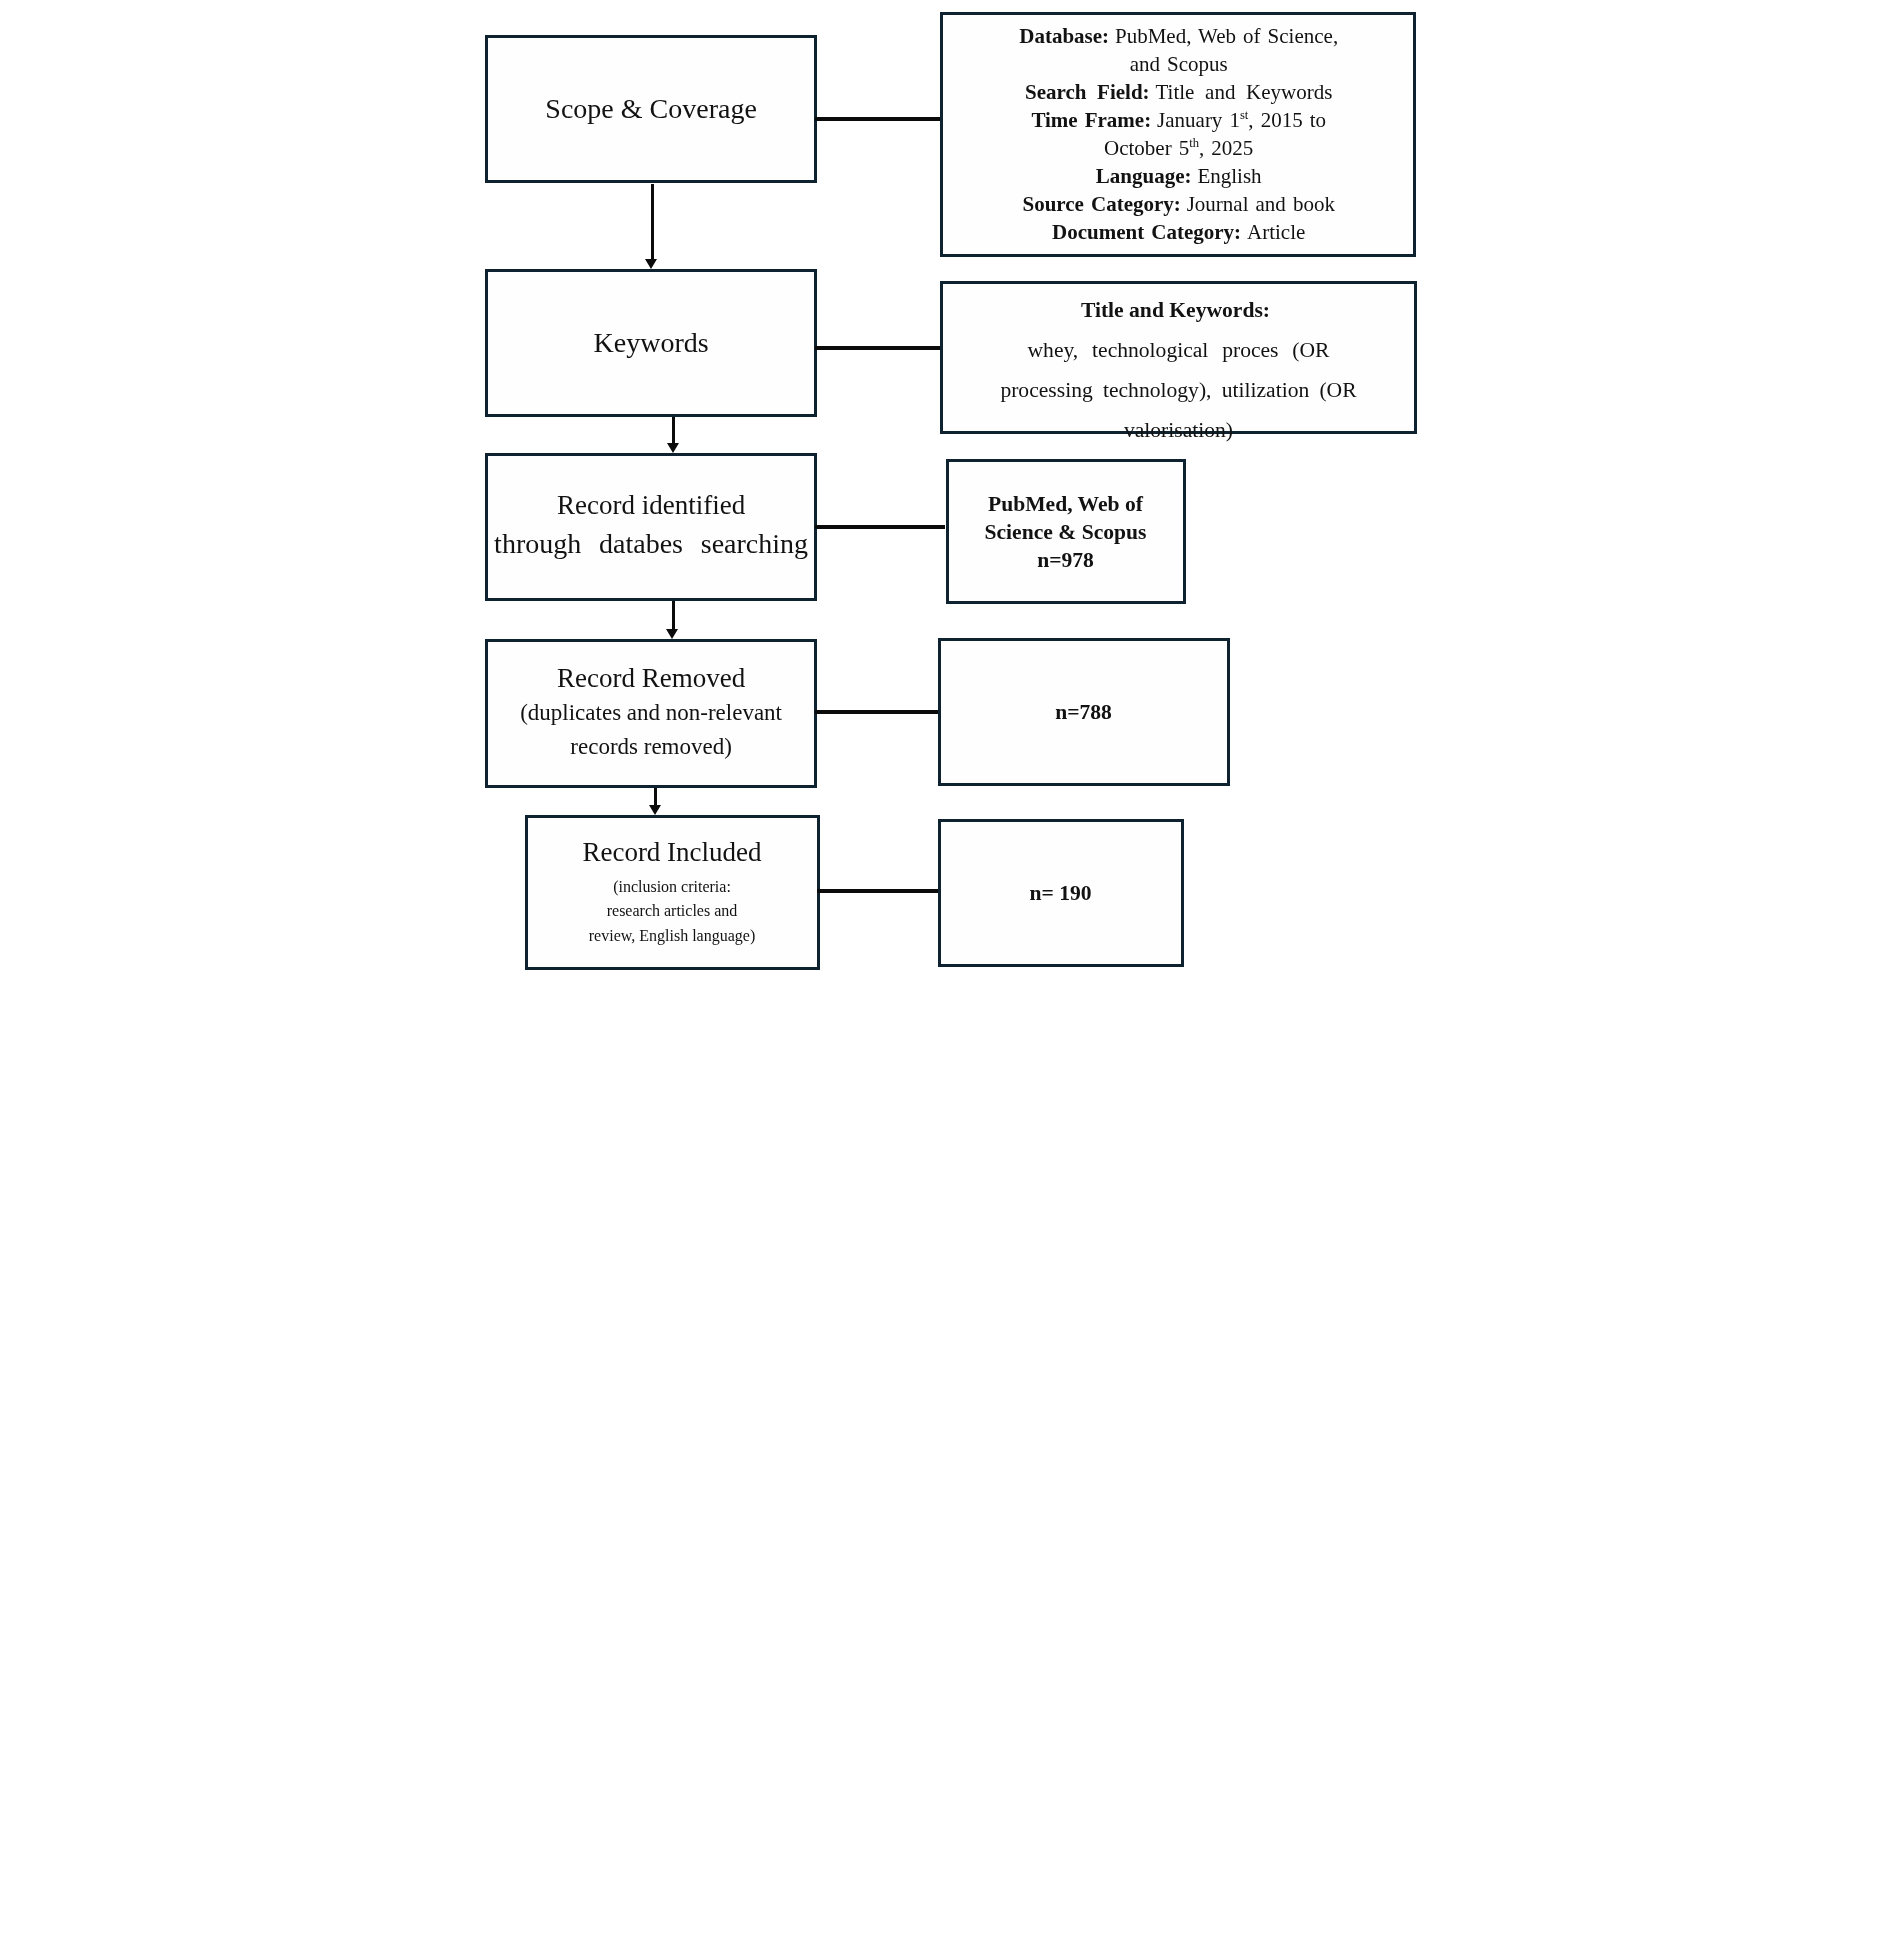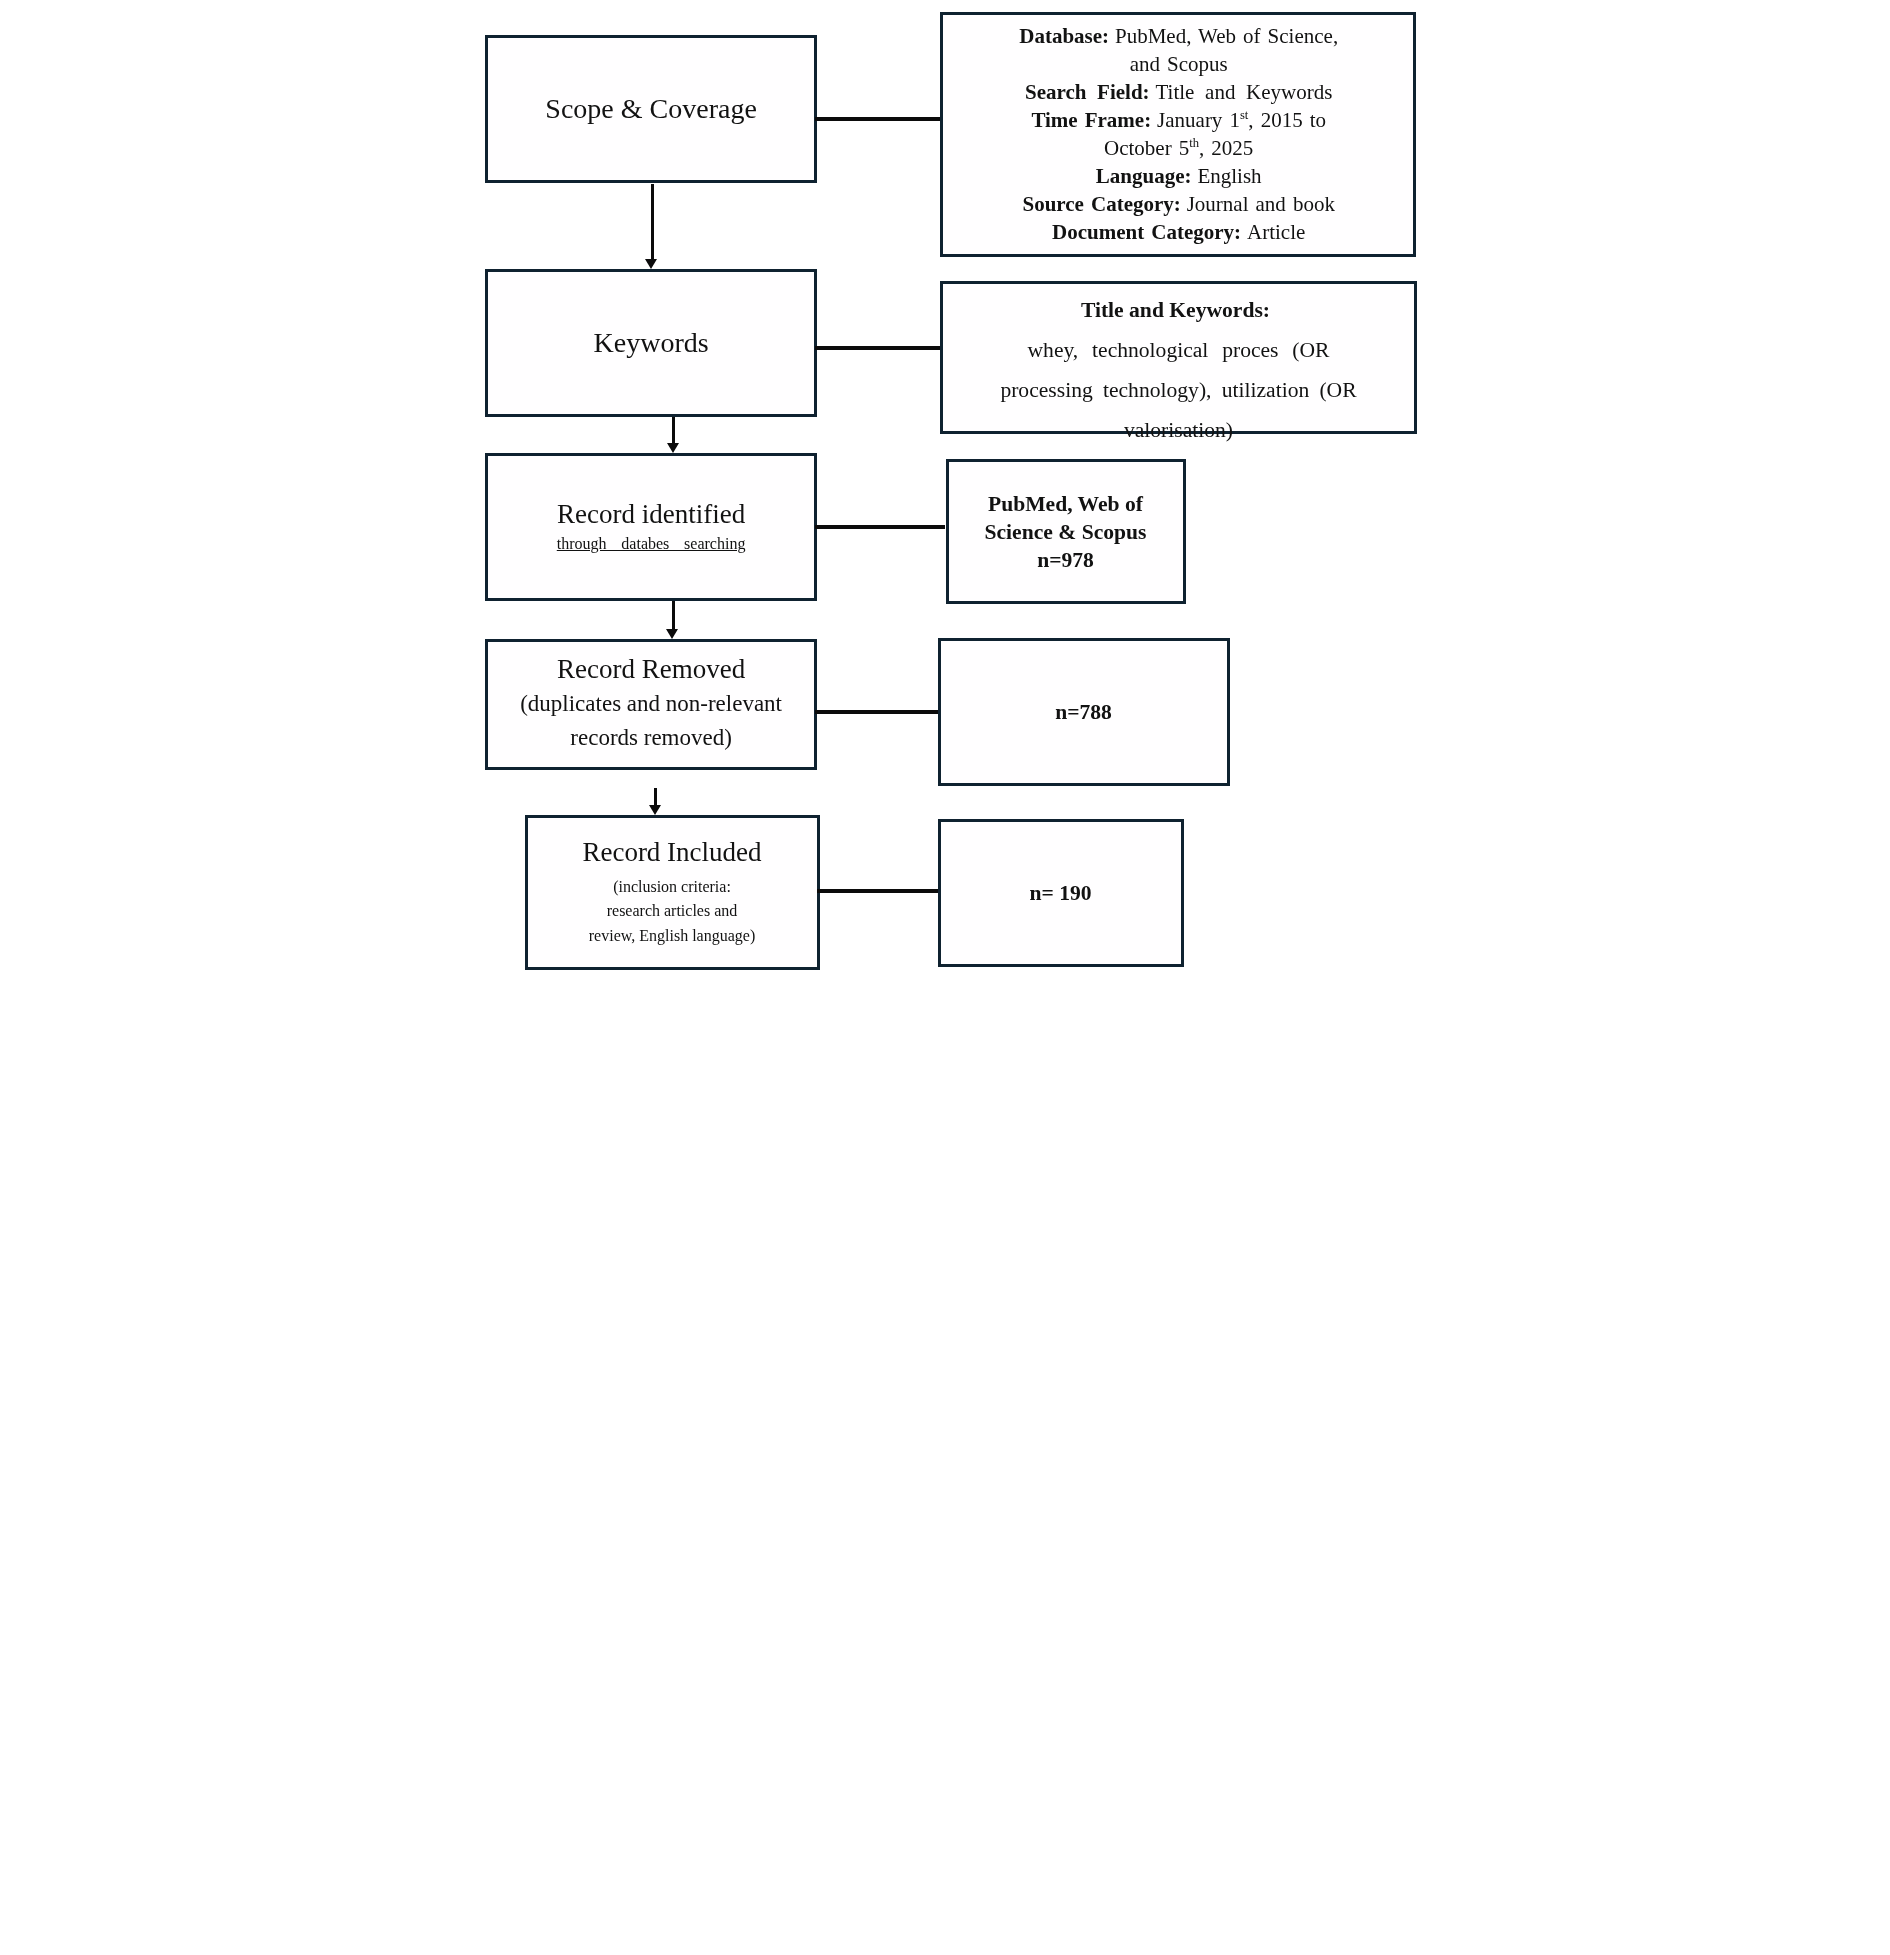--- a/index.html
+++ b/index.html
@@ -27,21 +27,21 @@
   .vline{position:absolute;width:3px;background:#0b0b0b;}
   .ahead{
     position:absolute;width:0;height:0;
     border-left:6.6px solid transparent;
     border-right:6.6px solid transparent;
     border-top:10.2px solid #0b0b0b;
   }
   .t-big{font-size:28px;line-height:1.2;}
   .t-med{font-size:27px;line-height:1.25;}
   .t-sub{font-size:23px;line-height:1.5;}
-  .l3sub{font-size:16px;word-spacing:10.8px;line-height:1.5;text-decoration:underline;}
+  .l3sub{font-size:28px;word-spacing:10.8px;line-height:1.5;}
   .l5sub{font-size:16px;line-height:1.55;}
   .detail{
     justify-content:flex-start;
     align-items:center;
     text-align:left;
   }
   .r1{padding:7.2px 9.6px 0 12px;font-size:21px;line-height:28px;word-spacing:1.8px;}
   .r2{padding:9.6px 12px 0 13px;font-size:21.6px;line-height:32px;gap:8px;}
   .r3{font-size:21.6px;font-weight:bold;line-height:28px;}
   .count{font-size:21.6px;font-weight:bold;}
@@ -63,21 +63,21 @@
 
   <div class="box" style="left:12.6px;top:35px;width:332px;height:148px;">
     <div class="t-big">Scope &amp; Coverage</div>
   </div>
 
   <div class="box" style="left:12.6px;top:453px;width:332px;height:148px;">
     <div class="t-med">Record identified</div>
     <div class="l3sub">through databes searching</div>
   </div>
 
-  <div class="box" style="left:12.6px;top:639px;width:332px;height:131px;justify-content:center;">
+  <div class="box" style="left:12.6px;top:639px;width:332px;height:149px;justify-content:center;">
     <div class="t-med">Record Removed</div>
     <div class="t-sub">(duplicates and non-relevant</div>
     <div class="t-sub">records removed)</div>
   </div>
 
   <div class="box" style="left:52px;top:815px;width:295px;height:155px;">
     <div class="t-med mb1">Record Included</div>
     <div class="l5sub">(inclusion criteria:</div>
     <div class="l5sub">research articles and</div>
     <div class="l5sub">review, English language)</div>

